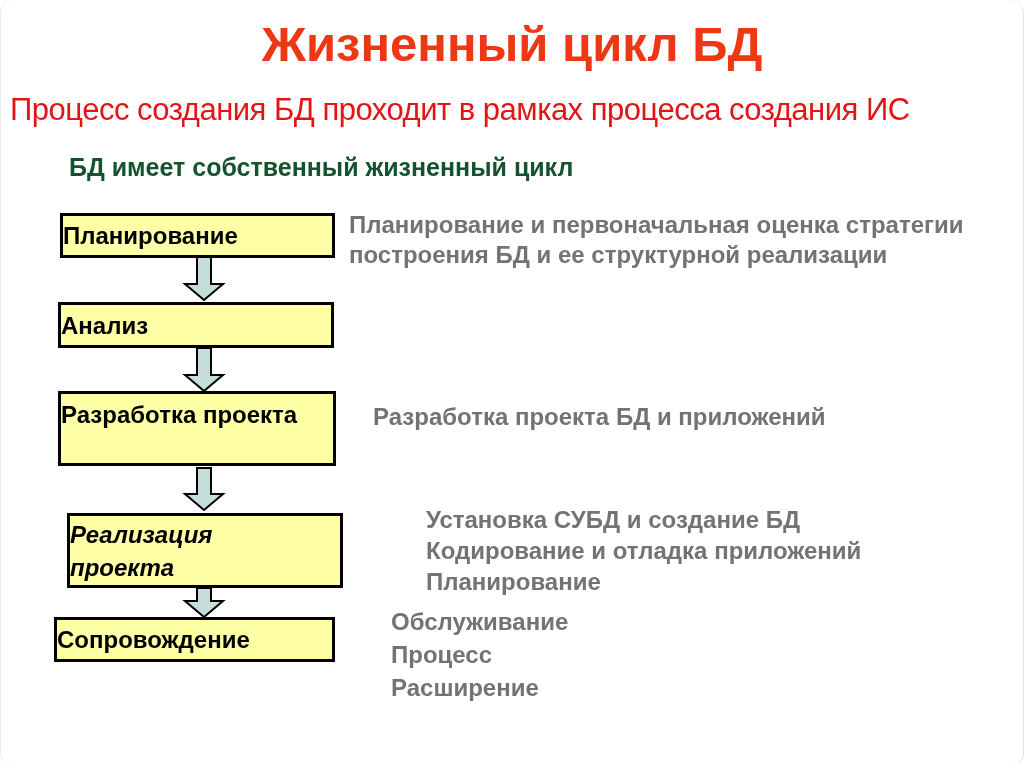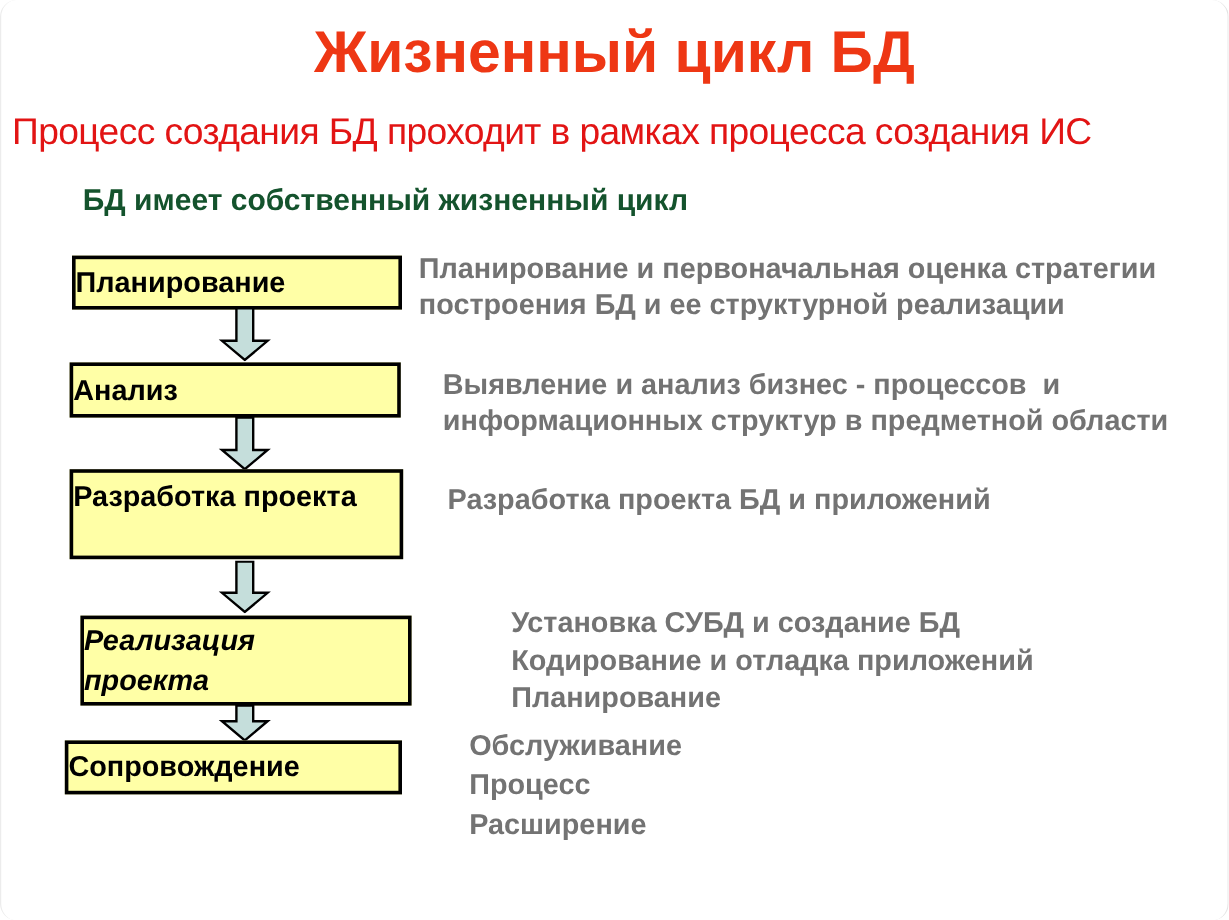--- a/index.html
+++ b/index.html
@@ -58,24 +58,20 @@
     <span class="line">построения БД и ее структурной реализации</span>
   </div>
 
   <svg class="arrow" style="left:181px;top:256px;" width="44" height="45" viewBox="0 0 44 45">
     <polygon points="15,1 29,1 29,28 41,28 22,44 3,28 15,28" stroke="#000000" stroke-width="2" fill="#C5DEDB"></polygon>
   </svg>
 
   <div class="stage-box" style="left:57px;top:302px;width:276px;height:46px;">
     <span class="stage-label">Анализ</span>
   </div>
-  <div class="desc" style="left:368px;top:306px;">
-    <span class="line">Выявление и анализ бизнес - процессов  и</span>
-    <span class="line">информационных структур в предметной области</span>
-  </div>
 
   <svg class="arrow" style="left:181px;top:347px;" width="44" height="45" viewBox="0 0 44 45">
     <polygon points="15,1 29,1 29,28 41,28 22,44 3,28 15,28" stroke="#000000" stroke-width="2" fill="#C5DEDB"></polygon>
   </svg>
 
   <div class="stage-box top-align" style="left:57px;top:391px;width:278px;height:75px;">
     <span class="stage-label">Разработка проекта</span>
   </div>
   <div class="desc" style="left:372px;top:402px;">
     <span class="line">Разработка проекта БД и приложений</span>

